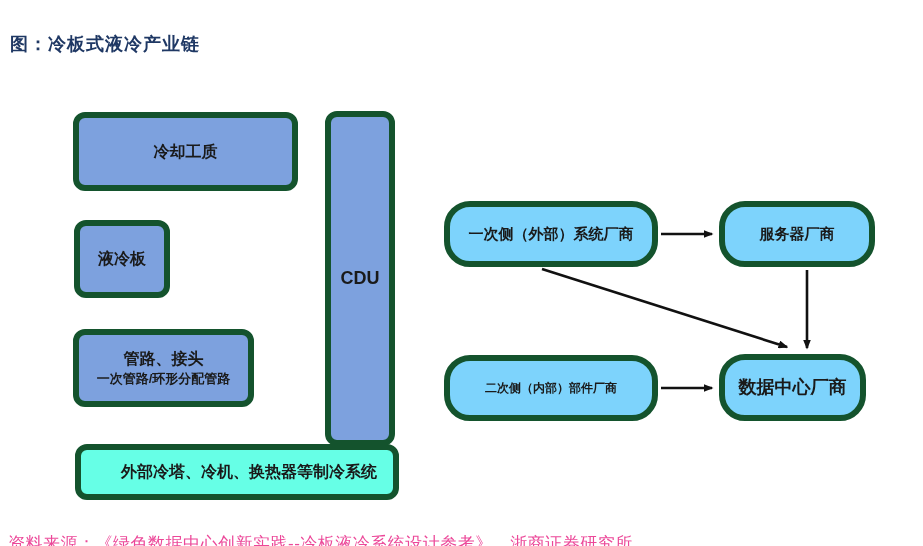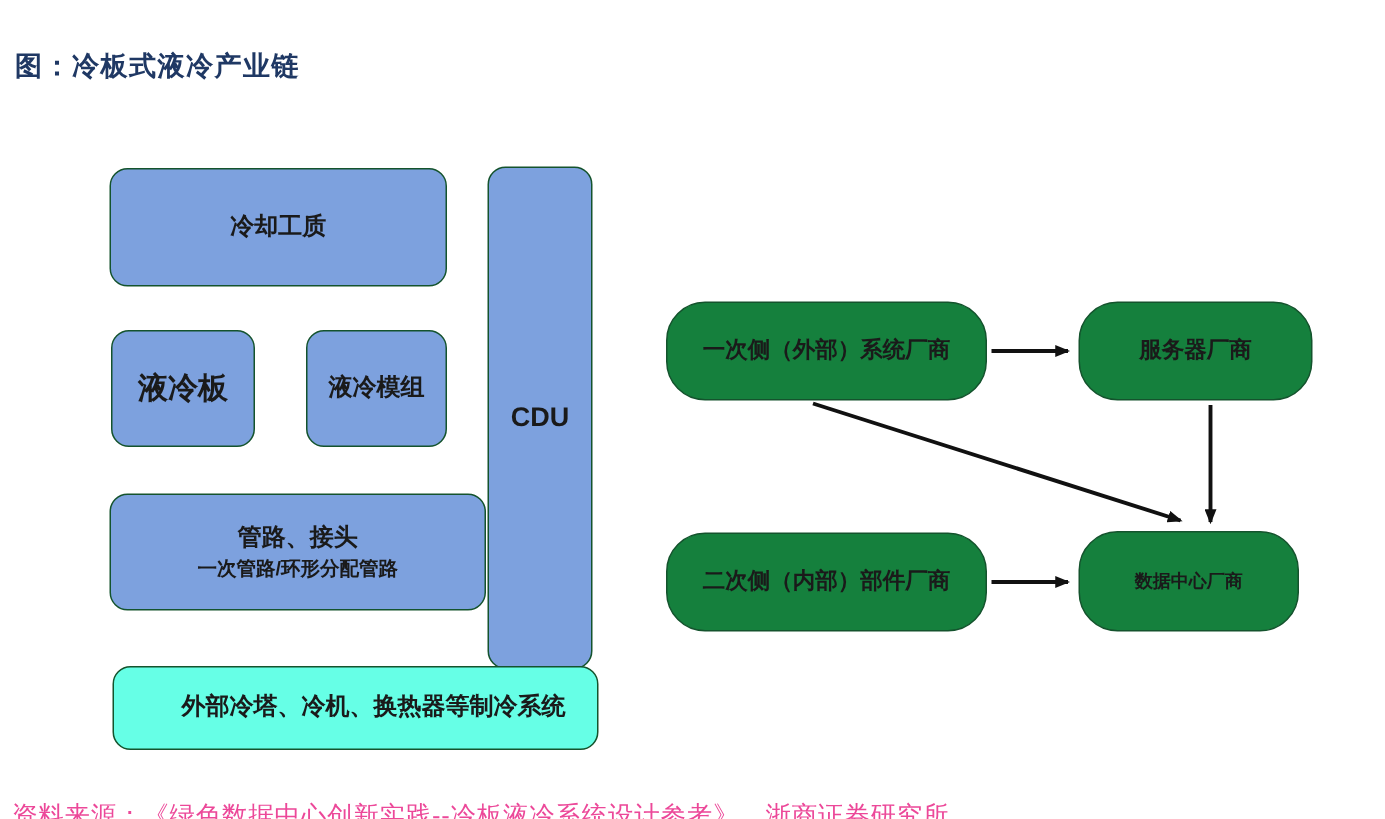--- a/index.html
+++ b/index.html
@@ -20,47 +20,47 @@
     left: 10px;
     top: 8px;
     font-size: 18px;
     font-weight: bold;
     color: #1F3864;
     letter-spacing: 1px;
     white-space: pre;
   }
   .box {
     position: absolute;
-    border: 1px solid #14532d;
+    border: 6px solid #14532d;
     border-radius: 12px;
     display: flex;
     flex-direction: column;
     align-items: center;
     justify-content: center;
     text-align: center;
     color: #1a1a1a;
     font-weight: 600;
     line-height: 1.25;
   }
   .blue   { background: #7DA1DE; }
   .cyan   { background: #66FFE6; padding-left: 24px; }
-  .purple { background: #15803d; border-radius: 26px; }
+  .purple { background: #7dd3fc; border-radius: 26px; }
 
   .box-coolant        { left: 73px;  top: 88px;  width: 225px; height: 79px;  font-size: 16px; }
-  .box-cold-plate     { left: 74px;  top: 196px; width: 96px;  height: 78px;  font-size: 20px; }
+  .box-cold-plate     { left: 74px;  top: 196px; width: 96px;  height: 78px;  font-size: 16px; }
   .box-cooling-module { left: 204px; top: 196px; width: 94px;  height: 78px;  font-size: 16px; }
   .box-cdu            { left: 325px; top: 87px;  width: 70px;  height: 335px; font-size: 18px; }
-  .box-piping         { left: 73px;  top: 305px; width: 251px; height: 78px;  font-size: 16px; }
+  .box-piping         { left: 73px;  top: 305px; width: 181px; height: 78px;  font-size: 16px; }
   .box-piping .sub    { font-size: 13px; margin-top: 2px; }
   .box-external       { left: 75px;  top: 420px; width: 324px; height: 56px;  font-size: 16px; }
 
   .box-primary    { left: 444px; top: 177px; width: 214px; height: 66px; font-size: 15px; }
   .box-server     { left: 719px; top: 177px; width: 156px; height: 66px; font-size: 15px; }
-  .box-secondary  { left: 444px; top: 331px; width: 214px; height: 66px; font-size: 15px; }
-  .box-datacenter { left: 719px; top: 330px; width: 147px; height: 67px; font-size: 12px; }
+  .box-secondary  { left: 444px; top: 331px; width: 214px; height: 66px; font-size: 12px; }
+  .box-datacenter { left: 719px; top: 330px; width: 147px; height: 67px; font-size: 18px; }
 
   .arrow-layer {
     position: absolute;
     left: 0; top: 0;
     width: 923px; height: 546px;
     pointer-events: none;
   }
   .source {
     position: absolute;
     left: 8px;
@@ -78,23 +78,20 @@
   <div class="title">图：冷板式液冷产业链</div>
 
   <div class="box blue box-coolant">
     <span>冷却工质</span>
   </div>
 
   <div class="box blue box-cold-plate">
     <span>液冷板</span>
   </div>
 
-  <div class="box blue box-cooling-module">
-    <span>液冷模组</span>
-  </div>
 
   <div class="box blue box-cdu">
     <span>CDU</span>
   </div>
 
   <div class="box blue box-piping">
     <span>管路、接头</span>
     <span class="sub">一次管路/环形分配管路</span>
   </div>
 

